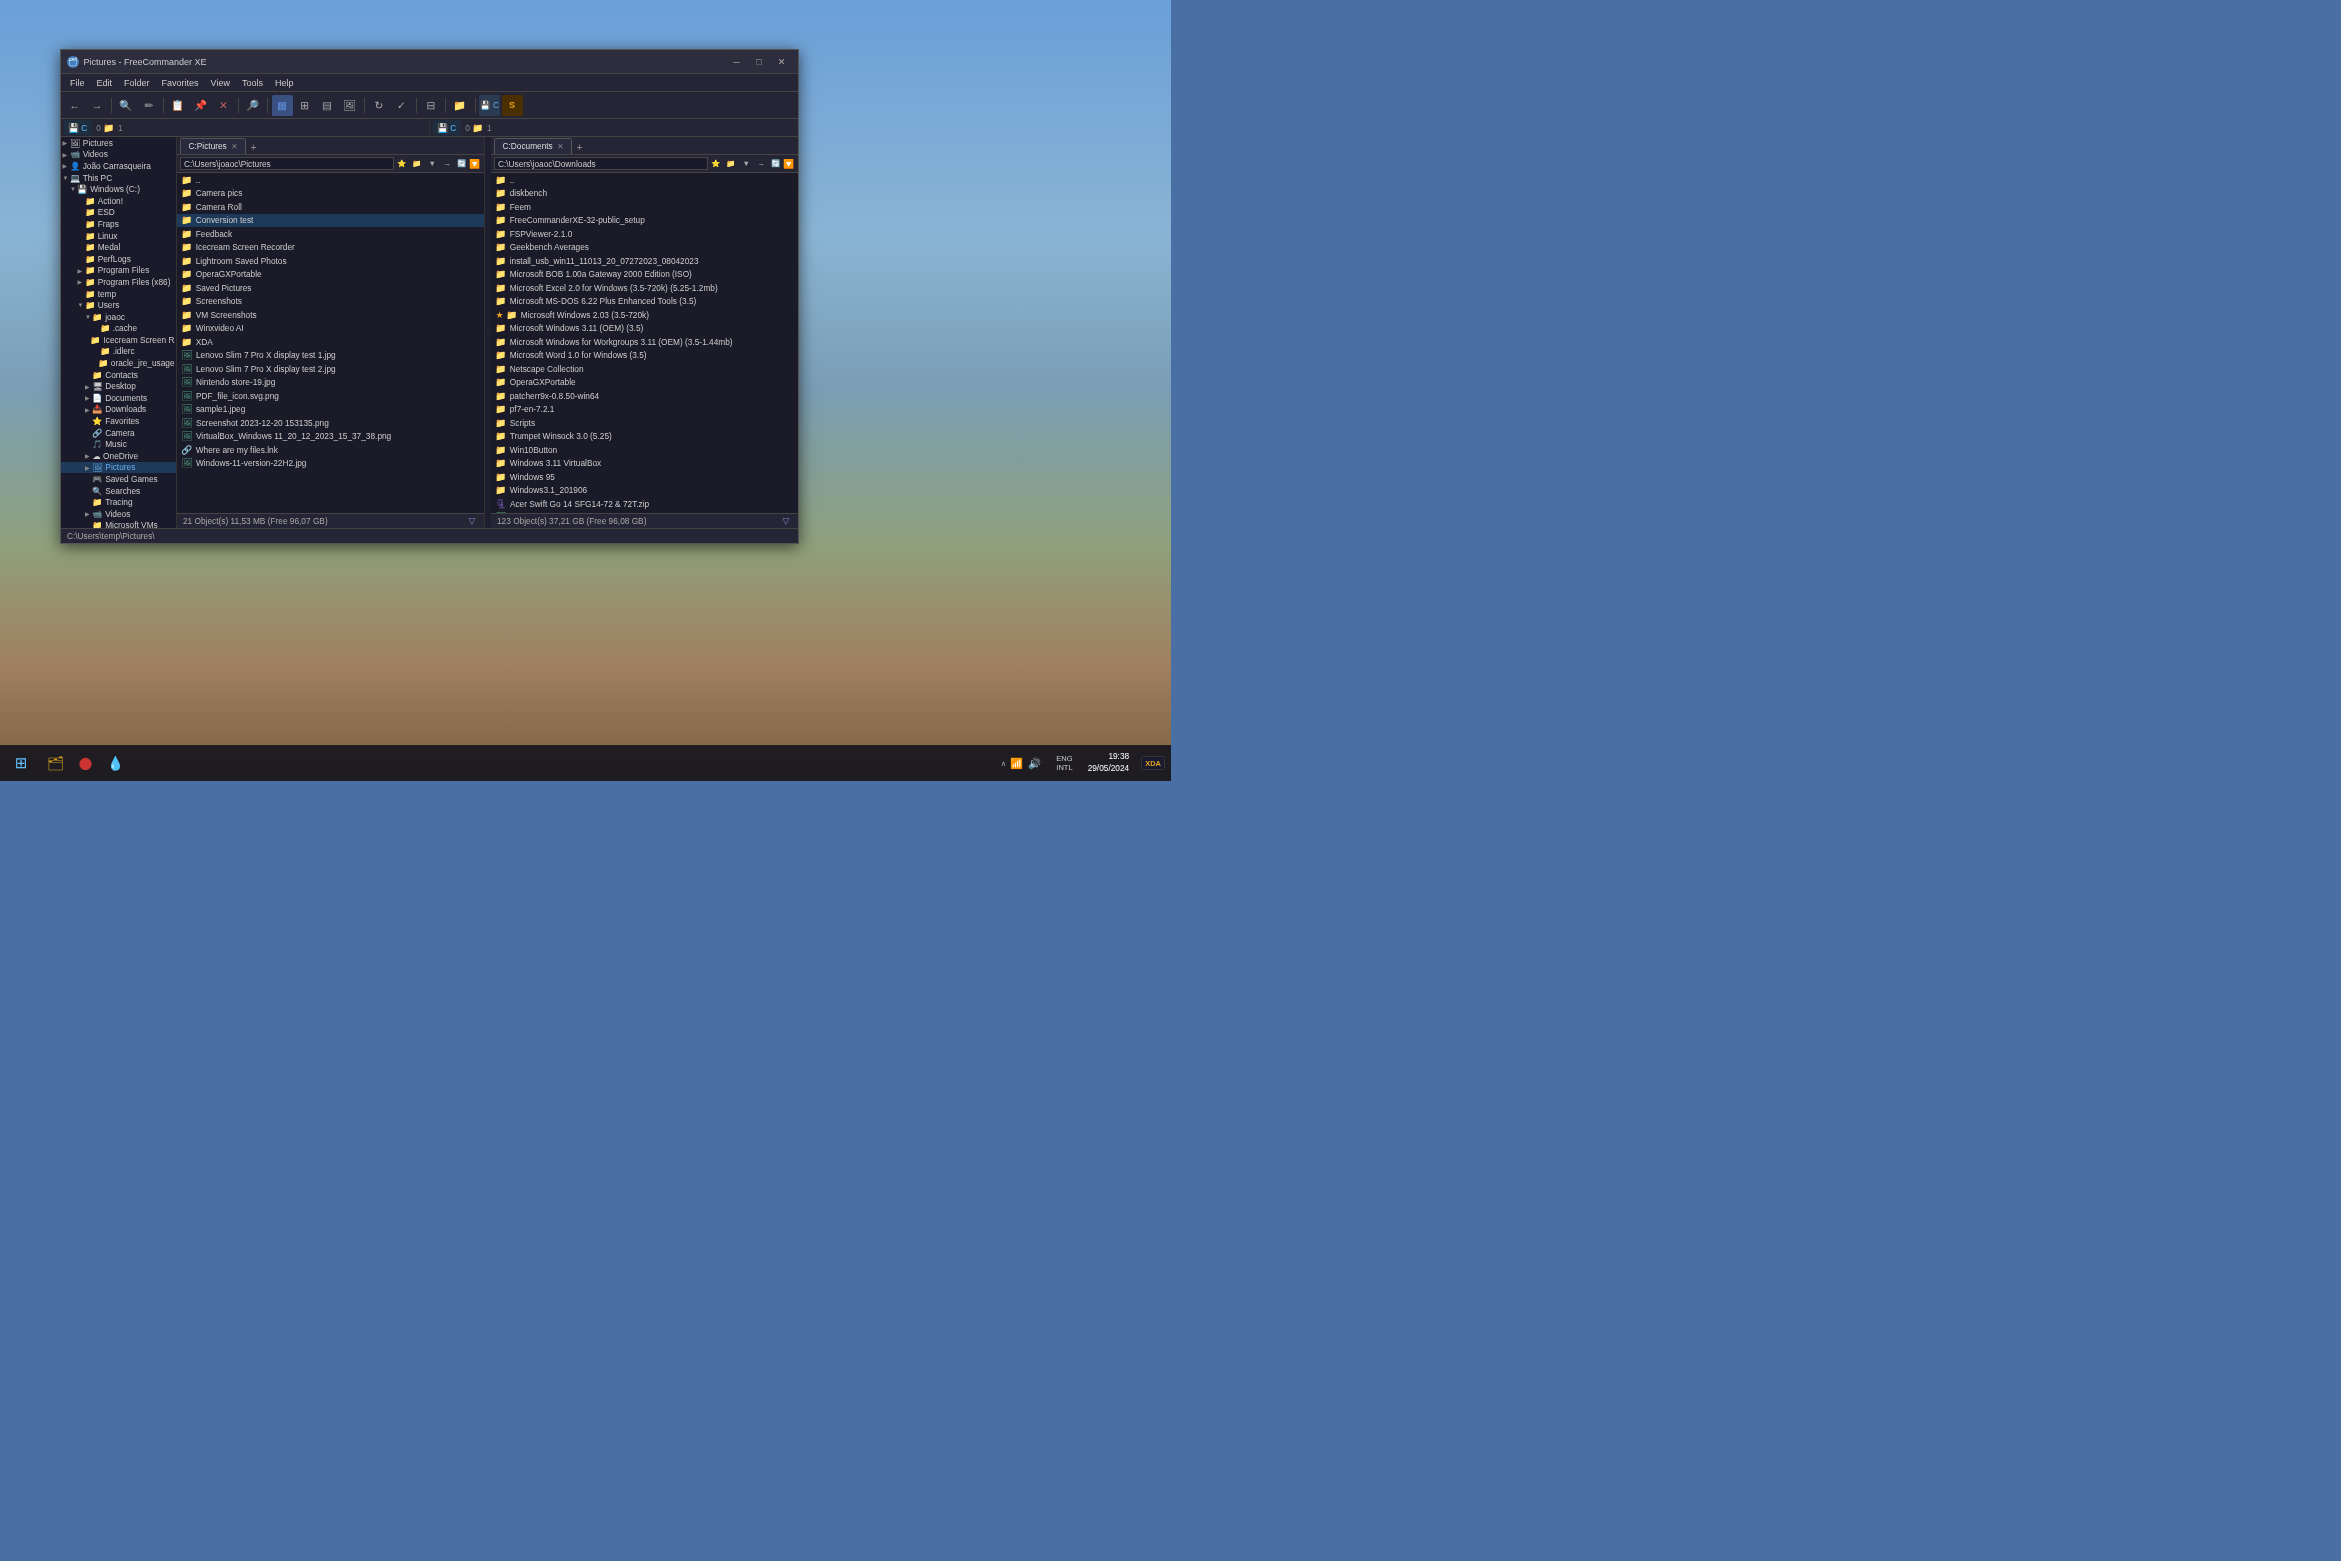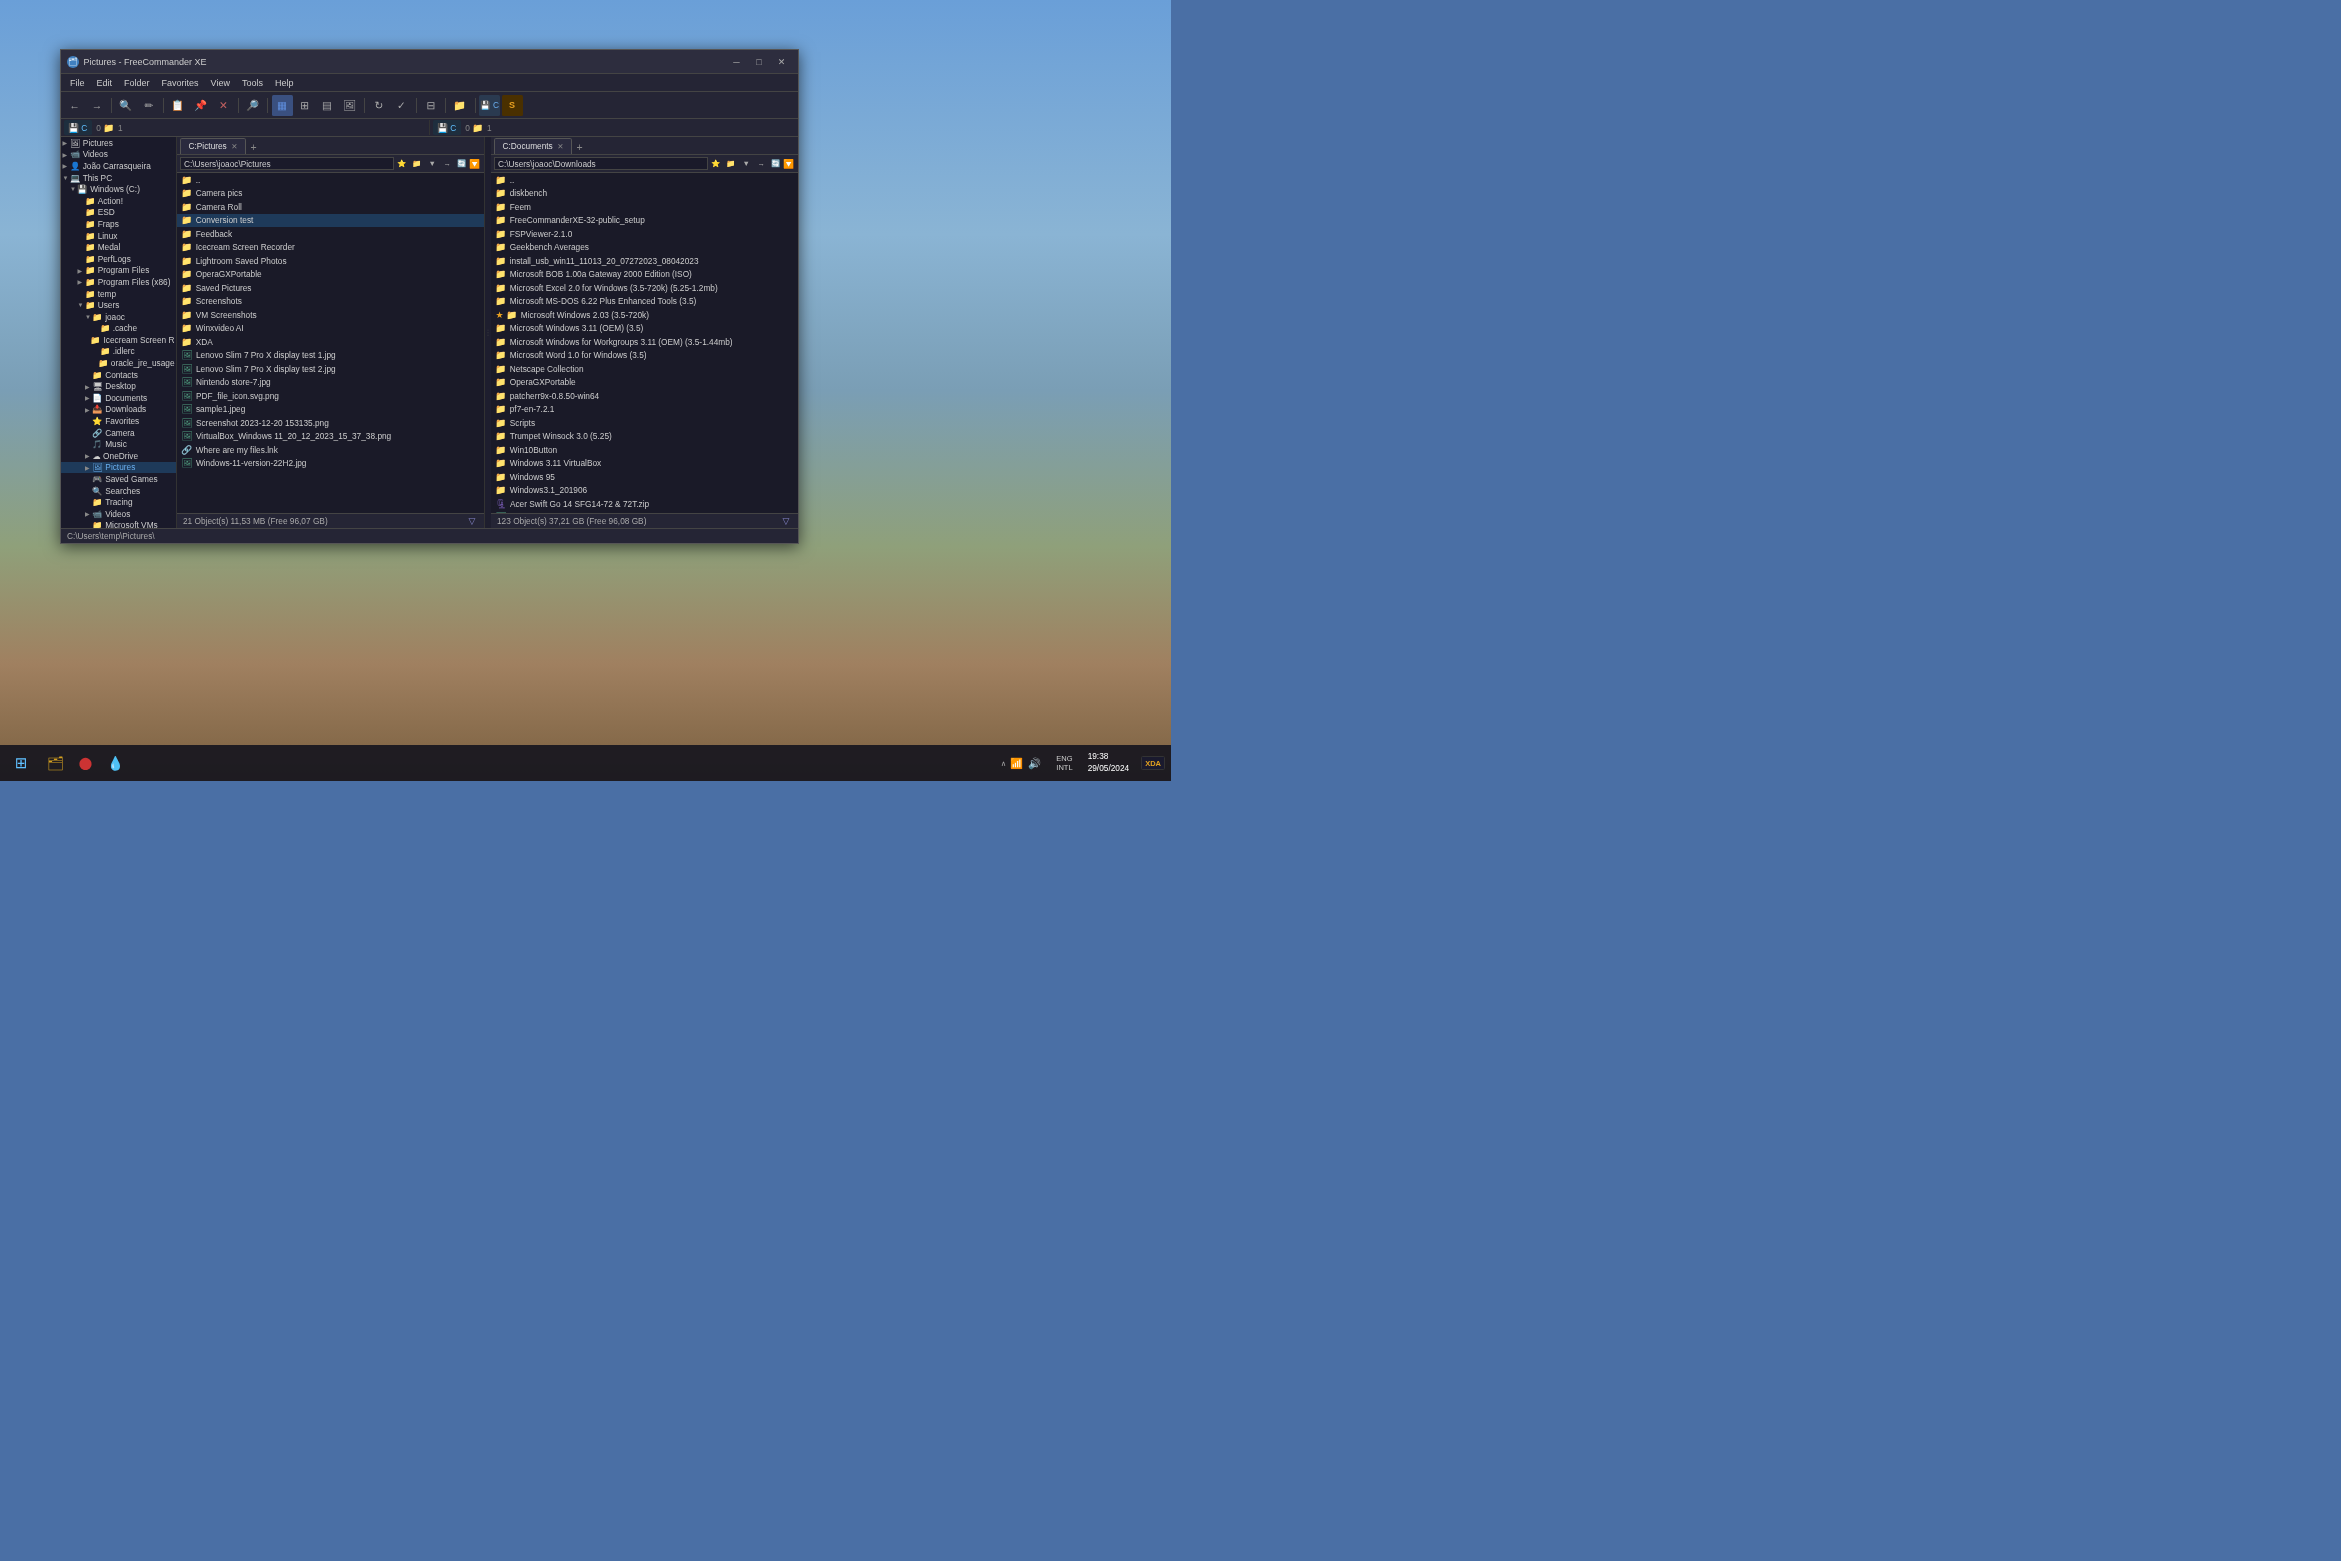--- a/index.html
+++ b/index.html
@@ -75,20 +75,21 @@
     }
 
     .taskbar-tray {
       display: flex;
       align-items: center;
       gap: 4.5px;
       padding: 0 6px;
     }
 
     .taskbar-clock {
+      text-align: right;
       line-height: 1.4;
       color: #fff;
       font-size: 8.3px;
       padding: 0 6px;
     }
 
     .xda-logo {
       background: #1a1a2e;
       border: 0.8px solid #333;
       color: #e0a020;
@@ -805,21 +806,21 @@
             <div class="file-item">
     <span style="margin-right:3px;font-size:9px;color:#50a080">🖼</span>
     <span>Lenovo Slim 7 Pro X display test 1.jpg</span>
   </div>
             <div class="file-item">
     <span style="margin-right:3px;font-size:9px;color:#50a080">🖼</span>
     <span>Lenovo Slim 7 Pro X display test 2.jpg</span>
   </div>
             <div class="file-item">
     <span style="margin-right:3px;font-size:9px;color:#50a080">🖼</span>
-    <span>Nintendo store-7.jpg</span>
+    <span>Nintendo store-19.jpg</span>
   </div>
             <div class="file-item">
     <span style="margin-right:3px;font-size:9px;color:#50a080">🖼</span>
     <span>PDF_file_icon.svg.png</span>
   </div>
             <div class="file-item">
     <span style="margin-right:3px;font-size:9px;color:#50a080">🖼</span>
     <span>sample1.jpeg</span>
   </div>
             <div class="file-item">

